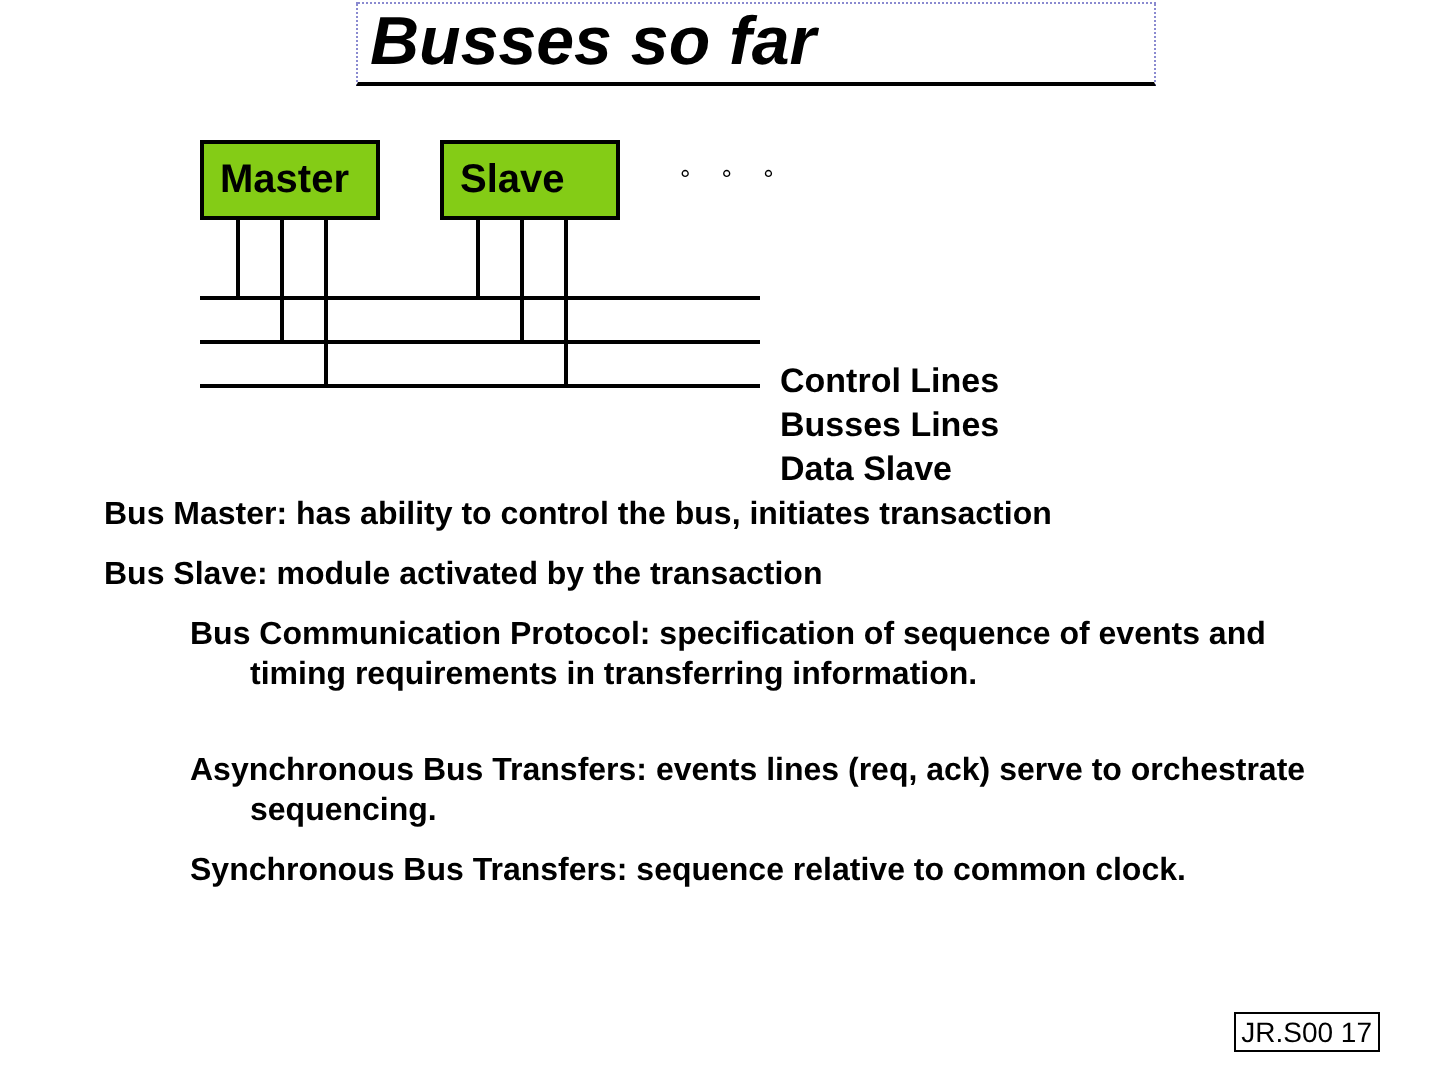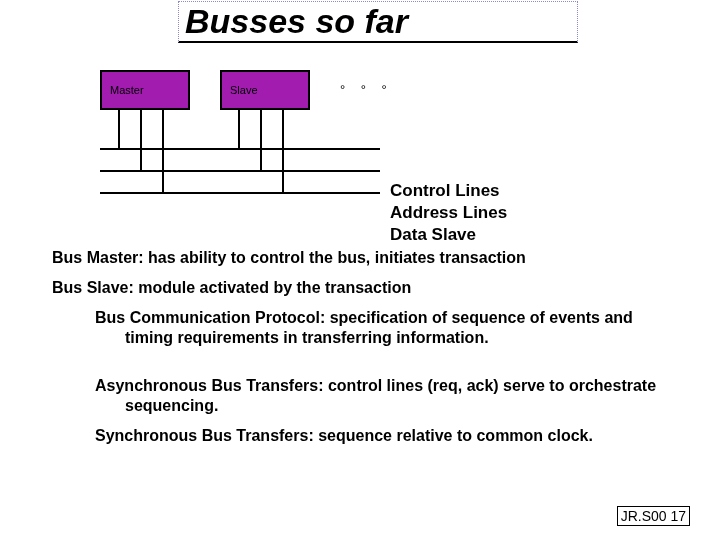--- a/index.html
+++ b/index.html
@@ -19,22 +19,22 @@
     border: 1px dotted #8a8ad0;
     padding: 0 6px 0 6px;
     border-bottom: 2px solid #000;
   }
   .diagram {
     position: absolute; left: 100px; top: 70px;
     width: 500px; height: 150px;
   }
   .box {
     position: absolute; top: 0; width: 90px; height: 40px;
-    border: 2px solid #000; background: #a21caf;
-    font-weight: normal; font-size: 11px;
+    border: 2px solid #000; background: #84cc16;
+    font-weight: bold; font-size: 20px;
     display: flex; align-items: center; padding-left: 8px;
   }
   .box.master { left: 0; }
   .box.slave  { left: 120px; }
   .dots {
     position: absolute; left: 240px; top: 12px;
     font-size: 13px; letter-spacing: 6px;
   }
   .bus-line {
     position: absolute; left: 0; width: 280px; height: 0;
@@ -94,25 +94,25 @@
   <div class="conn m3"></div>
   <div class="conn s1"></div>
   <div class="conn s2"></div>
   <div class="conn s3"></div>
 
   <div class="bus-line l1"></div>
   <div class="bus-line l2"></div>
   <div class="bus-line l3"></div>
 
   <div class="bus-label bl1">Control Lines</div>
-  <div class="bus-label bl2">Address Lines</div>
+  <div class="bus-label bl2">Busses Lines</div>
   <div class="bus-label bl3">Data Slave</div>
 </div>
 
 <div class="content">
   <p>Bus Master:  has ability to control the bus, initiates transaction</p>
   <p>Bus Slave:  module activated by the transaction</p>
   <p class="indent">Bus Communication Protocol:  specification of sequence of events and timing requirements in transferring information.</p>
-  <p class="indent gap">Asynchronous Bus Transfers:  control lines (req, ack) serve to orchestrate sequencing.</p>
+  <p class="indent gap">Asynchronous Bus Transfers:  events lines (req, ack) serve to orchestrate sequencing.</p>
   <p class="indent">Synchronous Bus Transfers:  sequence relative to common clock.</p>
 </div>
 
 <div class="footer">JR.S00 17</div>
 
 </body></html>

